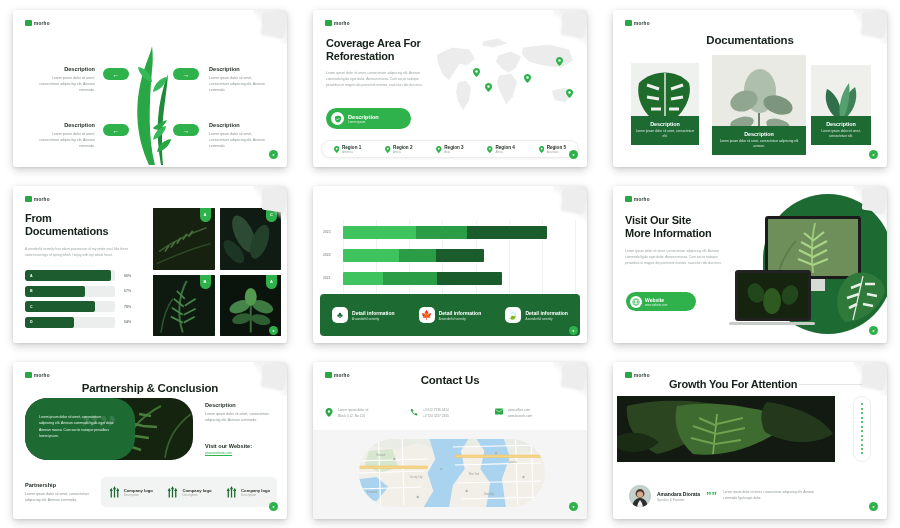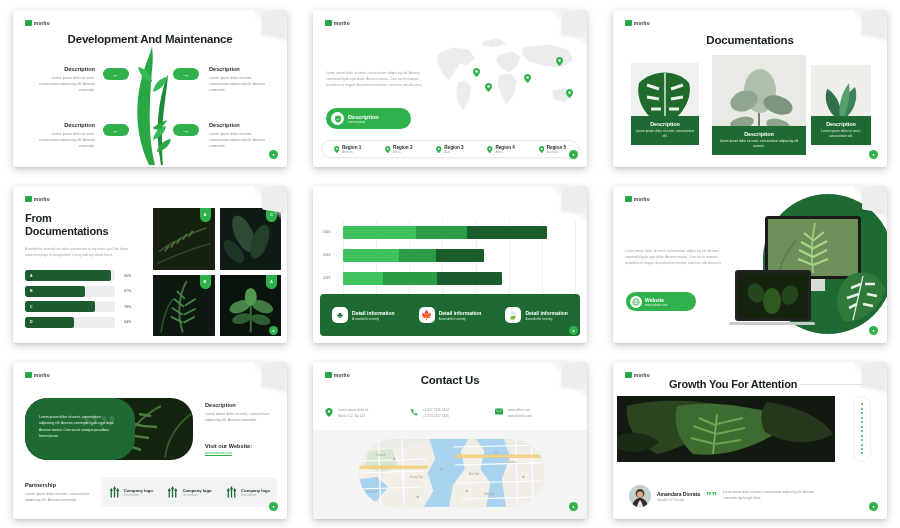--- a/index.html
+++ b/index.html
@@ -158,21 +158,20 @@
 <body>
 
 <div class="grid">
 
   <div class="cell">
     <div class="slide s1">
       <div class="logo">
         <span class="lmark"></span>
         <span class="ltxt">morho</span>
       </div>
-      <div class="title" style="position:absolute;left:0;right:0;top:23px;text-align:center;">Development And Maintenance</div>
 
       <svg class="plant" width="70" height="125" viewBox="0 0 70 125">
         <path d="M34 125 C20 95 18 60 31 24 C34 16 36 11 37 6 C38 14 38 22 37 30 C34 66 33 98 40 125 Z" fill="#2aa745"></path>
         <path d="M46 125 C40 92 42 62 53 34 C52 52 47 75 47 98 C47 108 47 117 48 125 Z" fill="#1f8a3a"></path>
         <path d="M36 42 C30 40 24 34 23 27 C30 28 36 34 37 42 Z" fill="#35b857"></path>
         <path d="M38 52 C45 50 51 44 52 37 C45 38 39 44 38 52 Z" fill="#35b857"></path>
         <path d="M38 100 C44 98 50 93 51 86 C44 87 39 93 38 100 Z" fill="#35b857"></path>
         <path d="M42 112 C49 111 55 105 56 99 C49 100 43 105 42 112 Z" fill="#2aa745"></path>
         <path d="M38 88 C38 88 44 82 52 80 C48 88 42 92 38 88 Z" fill="#2aa745"></path>
       </svg>
@@ -257,20 +256,24 @@
             <circle cx="7" cy="7" r="2.4" fill="#fff"></circle>
           </svg>
       </div>
       <div class="pin" style="left:253px;top:74px;">
         <svg viewBox="0 0 14 18" width="7" height="9">
             <path d="M7 0C3 0 0 3 0 7c0 5 7 11 7 11s7-6 7-11c0-4-3-7-7-7z" fill="#2fb24c"></path>
             <circle cx="7" cy="7" r="2.4" fill="#fff"></circle>
           </svg>
       </div>
 
+      <div class="h2" style="position:absolute;left:13px;top:27px;width:115px;">
+        <span>Coverage Area For</span><br>
+        <span>Reforestation</span>
+      </div>
       <div class="body2" style="position:absolute;left:13px;top:60px;width:108px;">Lorem ipsum dolor sit amet, consectetuer adipiscing elit. Aenean commodo ligula eget dolor. Aenean massa. Cum sociis natoque penatibus et magnis dis parturient montes, nascetur ridiculus mus.</div>
 
       <div class="cta">
         <div class="ic">
           <svg viewBox="0 0 16 16" width="8" height="8">
               <path d="M8 1l6 2v5c0 4-3 6.5-6 7-3-.5-6-3-6-7V3z" fill="#2fb24c"></path>
               <path d="M5 8l2 2 4-4" stroke="#fff" stroke-width="1.4" fill="none"></path>
             </svg>
         </div>
         <div>
@@ -561,20 +564,24 @@
     </div>
   </div>
 
   <div class="cell">
     <div class="slide s6">
       <div class="blob"></div>
       <div class="logo">
         <span class="lmark"></span>
         <span class="ltxt">morho</span>
       </div>
+      <div class="h2" style="position:absolute;left:12px;top:28px;width:118px;">
+        <span>Visit Our Site</span><br>
+        <span>More Information</span>
+      </div>
       <div class="body2" style="position:absolute;left:12px;top:62px;width:108px;">Lorem ipsum dolor sit amet, consectetuer adipiscing elit. Aenean commodo ligula eget dolor. Aenean massa. Cum sociis natoque penatibus et magnis dis parturient montes, nascetur ridiculus mus.</div>
 
       <div class="btn">
         <div class="ic">
           <svg viewBox="0 0 16 16" width="8" height="8">
               <circle cx="8" cy="8" r="6.5" fill="none" stroke="#2fb24c" stroke-width="1.4"></circle>
               <ellipse cx="8" cy="8" rx="3" ry="6.5" fill="none" stroke="#2fb24c" stroke-width="1.1"></ellipse>
               <path d="M1.5 8h13" stroke="#2fb24c" stroke-width="1.1"></path>
             </svg>
         </div>
@@ -614,20 +621,21 @@
       <div class="dogear"></div>
     </div>
   </div>
 
   <div class="cell">
     <div class="slide s7">
       <div class="logo">
         <span class="lmark"></span>
         <span class="ltxt">morho</span>
       </div>
+      <div class="title" style="position:absolute;left:0;right:0;top:20px;text-align:center;">Partnership &amp; Conclusion</div>
 
       <div class="hero">
         <svg width="168" height="62" viewBox="0 0 168 62" preserveAspectRatio="none">
           <rect width="168" height="62" fill="#14240f"></rect>
           <path d="M96 60 C100 40 112 20 136 8" stroke="#3f6b33" stroke-width="2" fill="none"></path>
           <path d="M104 48 L92 44 M110 38 L98 34 M118 28 L106 25 M126 18 L114 16 M104 48 L116 52 M110 38 L124 40 M118 28 L132 29" stroke="#4b7d3c" stroke-width="2.4"></path>
           <path d="M140 60 C142 44 150 28 166 16" stroke="#355c2b" stroke-width="1.8" fill="none"></path>
         </svg>
         <div class="quotebox">
           <svg style="position:absolute;right:8px;top:14px;opacity:.12" width="46" height="34" viewBox="0 0 46 34">

